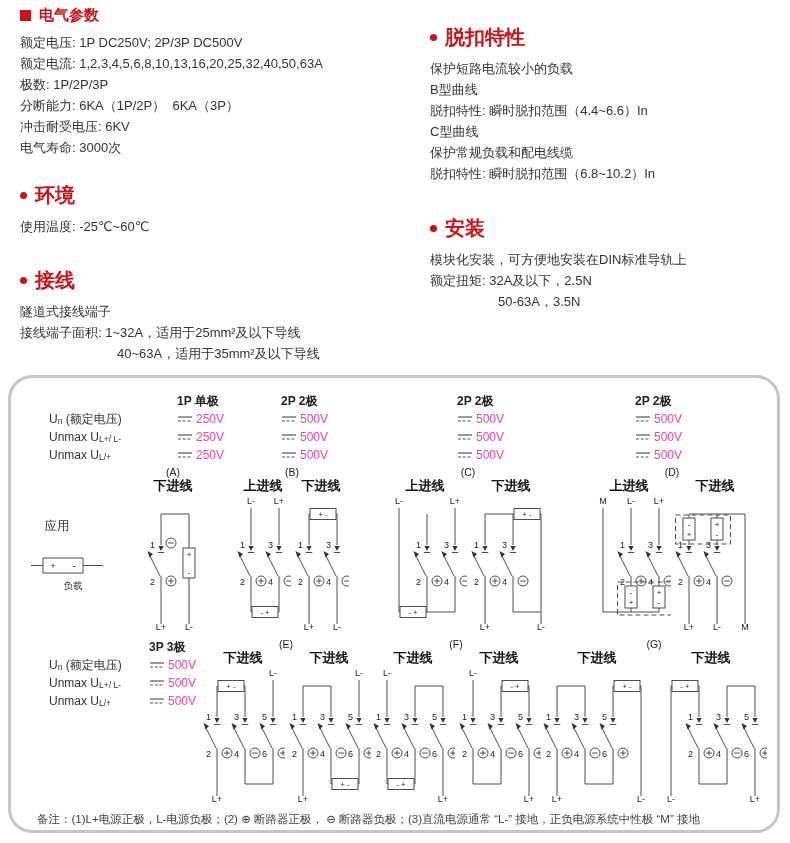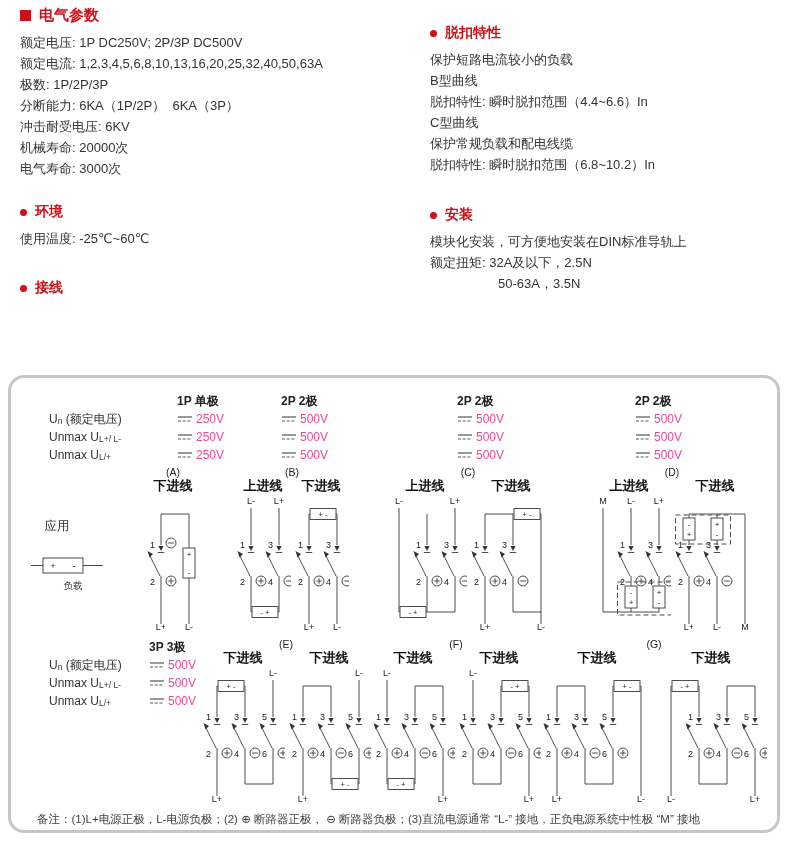--- a/index.html
+++ b/index.html
@@ -2,33 +2,33 @@
 <html><head>
 <meta charset="utf-8">
 <style>
   :root{ --red:#c9121a; --ink:#333; --line:#4d4d4d; }
   html,body{margin:0;padding:0;background:#fff;}
   .page{position:relative;width:790px;height:843px;background:#fff;overflow:hidden;
         font-family:"Liberation Sans","DejaVu Sans",sans-serif;color:var(--ink);padding-left:29px;}
   .top-left{position:absolute;left:20px;top:6px;width:402px;}
   .top-right{position:absolute;left:430px;top:24px;width:352px;}
   .sec-title{display:flex;align-items:center;gap:8px;color:var(--red);font-weight:bold;
-             font-size:14px;margin:0 0 7px 0;}
+             font-size:20px;margin:0 0 7px 0;}
   .main-title{font-size:15px;}
   .sq{width:11px;height:11px;background:var(--red);flex:0 0 auto;}
   .dot{width:7px;height:7px;border-radius:50%;background:var(--red);flex:0 0 auto;}
   .line{font-size:13px;line-height:21px;color:var(--ink);white-space:pre;}
   .ind-install{padding-left:68px;}
   .ind-wiring{padding-left:97px;}
   .sect{margin:0;}
   #sec-env{margin-top:24px;}
   #sec-wiring{margin-top:30px;}
   #sec-install{margin-top:31px;}
   .panel{position:absolute;left:8px;top:375px;width:772px;height:458px;box-sizing:border-box;
-         border:3px solid #c6c6c6;border-radius:16px;padding:14px 20px 8px 20px;}
+         border:3px solid #c6c6c6;border-radius:24px;padding:14px 20px 8px 20px;}
   .vtable{display:grid;}
   .vt-cell{height:18px;display:flex;align-items:center;}
   .vt-h{font-weight:bold;font-size:12px;color:#222;padding-left:8px;}
   .vt-label{font-size:12px;color:#333;padding-left:18px;white-space:pre;}
   .vt-label .subsc{font-size:8.5px;vertical-align:-2px;position:relative;top:2px;}
   .vt-val{font-size:12px;color:#ec4899;padding-left:8px;}
   .drow{display:flex;justify-content:space-between;align-items:flex-start;margin-top:2px;}
   .dgroup-label{text-align:center;font-size:10.5px;color:#222;height:13px;line-height:13px;}
   .ditems{display:flex;gap:2px;}
   .dtitle{text-align:center;font-size:13px;font-weight:bold;color:#111;height:15px;line-height:14px;}
@@ -47,40 +47,44 @@
       <h2 class="sec-title main-title">
         <span class="sq"></span>
         <span>电气参数</span>
       </h2>
       <div class="lines">
           <div class="line">额定电压: 1P DC250V; 2P/3P DC500V</div>
           <div class="line">额定电流: 1,2,3,4,5,6,8,10,13,16,20,25,32,40,50,63A</div>
           <div class="line">极数: 1P/2P/3P</div>
           <div class="line">分断能力: 6KA（1P/2P）  6KA（3P）</div>
           <div class="line">冲击耐受电压: 6KV</div>
-          <div class="line">机械寿命: 20000次</div>
           <div class="line">电气寿命: 3000次</div>
         </div>
     </section>
 
     <section class="sect" id="sec-env">
       <h2 class="sec-title">
         <span class="dot"></span>
         <span>环境</span>
       </h2>
       <div class="lines">
           <div class="line">使用温度: -25℃~60℃</div>
         </div>
     </section>
 
     <section class="sect" id="sec-wiring">
       <h2 class="sec-title">
         <span class="dot"></span>
         <span>接线</span>
       </h2>
+      <div class="lines">
+          <div class="line">隧道式接线端子</div>
+          <div class="line">接线端子面积: 1~32A，适用于25mm²及以下导线</div>
+          <div class="line ind-wiring">40~63A，适用于35mm²及以下导线</div>
+        </div>
     </section>
   </div>
 
   <div class="top-right">
     <section class="sect" id="sec-trip">
       <h2 class="sec-title">
         <span class="dot"></span>
         <span>脱扣特性</span>
       </h2>
       <div class="lines">

